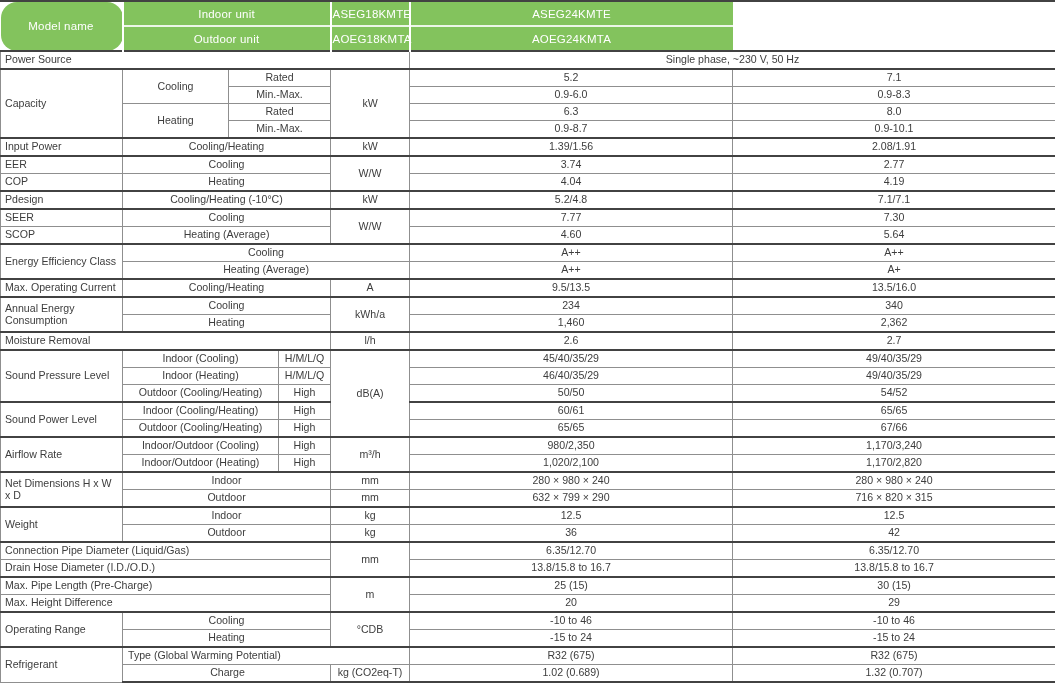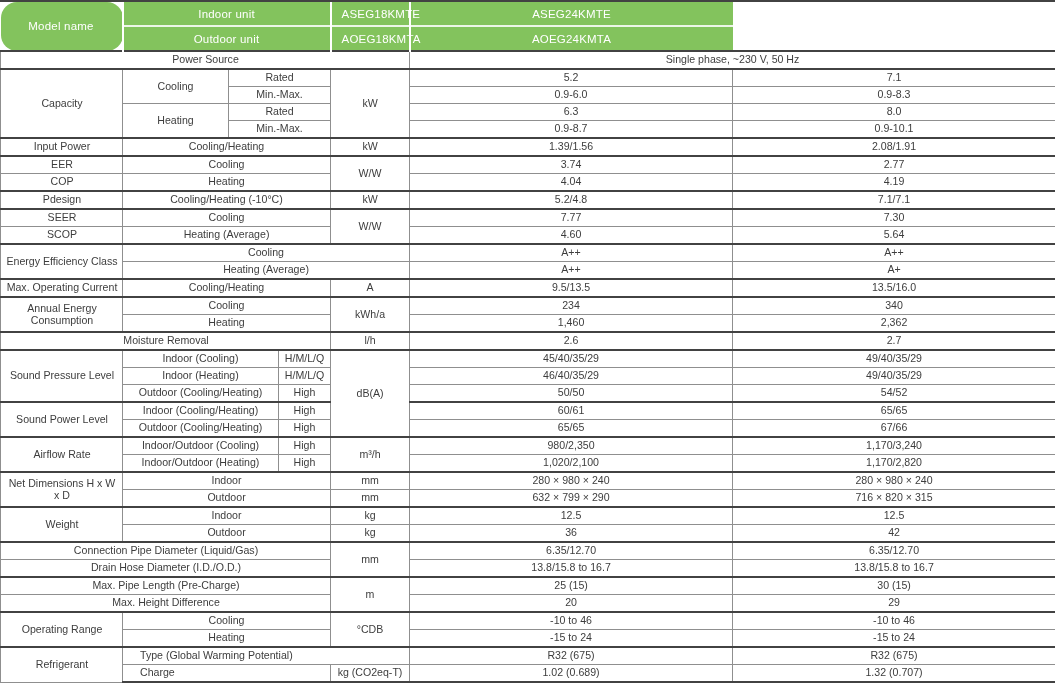--- a/index.html
+++ b/index.html
@@ -10,40 +10,40 @@
   }
   html,body{margin:0;padding:0;background:#fff;}
   .sheet{width:1055px;font-family:"Liberation Sans",sans-serif;}
   .topline{height:2px;background:var(--dark);}
   table{border-collapse:collapse;width:1055px;table-layout:fixed;}
   col.c1{width:122px;} col.c2{width:106px;} col.c3{width:50px;} col.c4{width:52px;}
   col.c5{width:79px;} col.c6{width:323px;} col.c7{width:323px;}
 
   thead td{
     background:var(--green);color:#fff;font-size:11.5px;text-align:center;
-    vertical-align:middle;height:23px;padding:0 10px;
+    vertical-align:middle;height:23px;padding:0 1px;
     border:2px solid #fff;border-top:0;border-bottom:0;
     letter-spacing:.2px;
   }
   thead tr:last-child td{border-top:2px solid rgba(255,255,255,.85);}
   thead td.hlbl{border-top:0;border-radius:16px;}
   thead td:first-child{border-left:0;}
   thead td:last-child{border-right:0;margin-left:28px;}
 
   tbody td{
     border:1px solid var(--light);
     color:var(--ink);font-size:10.6px;line-height:11.5px;
     height:16px;padding:0 3px;text-align:center;vertical-align:middle;
     overflow:hidden;white-space:normal;
   }
-  tbody td.label{text-align:center;padding-left:4px;}
-  tbody td.subl{text-align:left;padding-left:17px;}
+  tbody td.label{text-align:left;padding-left:4px;}
+  tbody td.subl{text-align:left;padding-left:5px;}
   tbody tr.sec td{border-top:2px solid var(--dark);}
   tbody tr:first-child td{border-top:2px solid var(--dark);}
-  tbody tr:last-child td{border-bottom:2px solid var(--dark);}
+  tbody tr:last-child td{border-bottom:2px solid var(--dark);text-align:center;}
   tbody td:first-child{border-left:1px solid var(--light);}
   tbody td:last-child{border-right:1px solid var(--light);}
 </style>
 </head>
 <body>
 
 <div class="sheet">
   <div class="topline"></div>
   <table>
     <colgroup>

